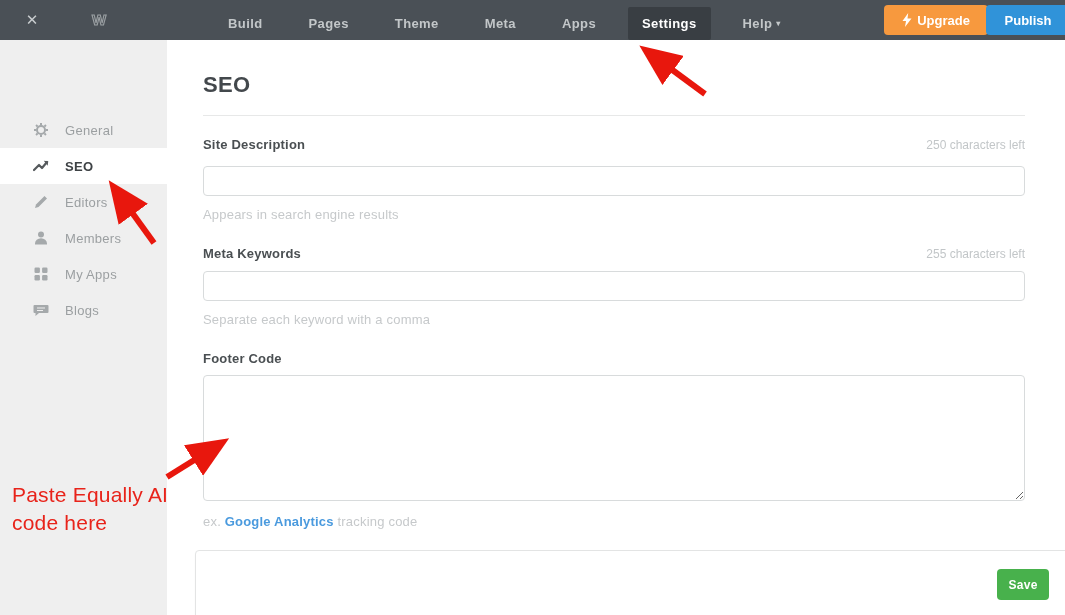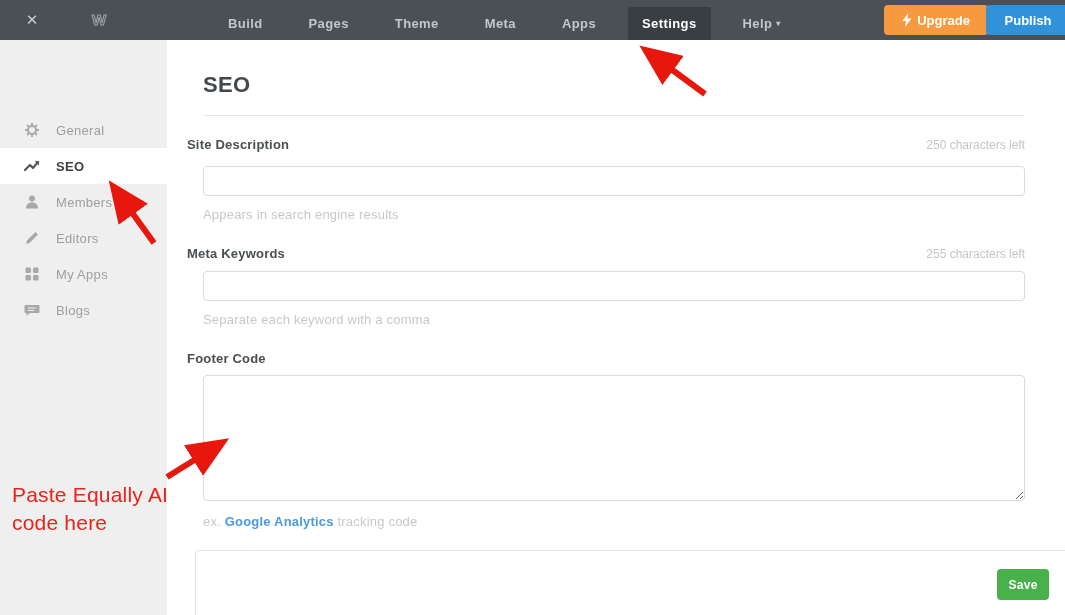--- a/index.html
+++ b/index.html
@@ -41,31 +41,31 @@
     background:#3093d9; color:#ffffff; font-size:13px; font-weight:bold;
   }
 
   
   .sidebar {
     position:absolute; top:40px; left:0; width:167px; height:575px;
     background:#efefef; padding-top:72px;
   }
   .side-item {
     height:36px; display:flex; align-items:center; cursor:pointer;
-    color:#9b9fa1; font-size:13px; letter-spacing:0.3px;
+    color:#9b9fa1; font-size:13px; letter-spacing:0.3px;padding-left:9px;
   }
   .side-item .icn { width:16px; height:16px; margin-left:24px; margin-right:16px; flex:0 0 16px; }
   .side-item.active { background:#ffffff; color:#3e4245; font-weight:bold; }
 
   
   .main { position:absolute; top:40px; left:167px; width:898px; height:575px; background:#fff; }
   .page-title { position:absolute; left:36px; top:32px; font-size:22px; font-weight:bold; color:#43484c; letter-spacing:0.3px; }
   .title-divider { position:absolute; left:36px; top:75px; width:822px; height:1px; background:#e7e8e8; }
 
-  .field-label { position:absolute; left:20px; font-size:13px; font-weight:bold; color:#4a4f52; letter-spacing:0.2px; }
+  .field-label { position:absolute; left:36px; font-size:13px; font-weight:bold; color:#4a4f52; letter-spacing:0.2px; }
   .field-counter { position:absolute; width:822px; left:36px; text-align:right; font-size:12px; color:#c2c6c8; }
   .text-input {
     position:absolute; left:36px; width:822px; height:30px;
     border:1px solid #d8dbdc; border-radius:4px; background:#fff;
     font-family:inherit; font-size:13px; color:#444; padding:0 10px;
   }
   .helper { position:absolute; left:36px; font-size:13px; color:#c6c9cb; letter-spacing:0.2px; }
   .code-area {
     position:absolute; left:36px; top:335px; width:822px; height:126px;
     border:1px solid #d8dbdc; border-radius:4px; background:#fff;
@@ -131,30 +131,30 @@
   </div>
   <div class="side-item active">
     <svg class="icn" viewBox="0 0 16 16">
       <polyline points="1,12 6,7 9,10 14,4" fill="none" stroke="#55595c" stroke-width="2.2" stroke-linecap="round" stroke-linejoin="round"></polyline>
       <path d="M10.5 3 L15 3 L15 7.5 Z" fill="#55595c" transform="rotate(8 13 5)"></path>
     </svg>
     <span>SEO</span>
   </div>
   <div class="side-item">
     <svg class="icn" viewBox="0 0 16 16">
+      <path d="M2 14 L3 10.5 L11.5 2 L14 4.5 L5.5 13 Z" fill="#a5a9ab"></path>
+    </svg>
+    <span>Editors</span>
+  </div>
+  <div class="side-item">
+    <svg class="icn" viewBox="0 0 16 16">
       <circle cx="8" cy="4.4" r="3" fill="#a5a9ab"></circle>
       <path d="M2 13.6 a6 5.4 0 0 1 12 0 l0 0.8 H2 Z" fill="#a5a9ab"></path>
     </svg>
     <span>Members</span>
-  </div>
-  <div class="side-item">
-    <svg class="icn" viewBox="0 0 16 16">
-      <path d="M2 14 L3 10.5 L11.5 2 L14 4.5 L5.5 13 Z" fill="#a5a9ab"></path>
-    </svg>
-    <span>Editors</span>
   </div>
   <div class="side-item">
     <svg class="icn" viewBox="0 0 16 16">
       <g fill="#a5a9ab">
         <rect x="1.5" y="1.5" width="5.4" height="5.4" rx="1.2"></rect>
         <rect x="9.1" y="1.5" width="5.4" height="5.4" rx="1.2"></rect>
         <rect x="1.5" y="9.1" width="5.4" height="5.4" rx="1.2"></rect>
         <rect x="9.1" y="9.1" width="5.4" height="5.4" rx="1.2"></rect>
       </g>
     </svg>

